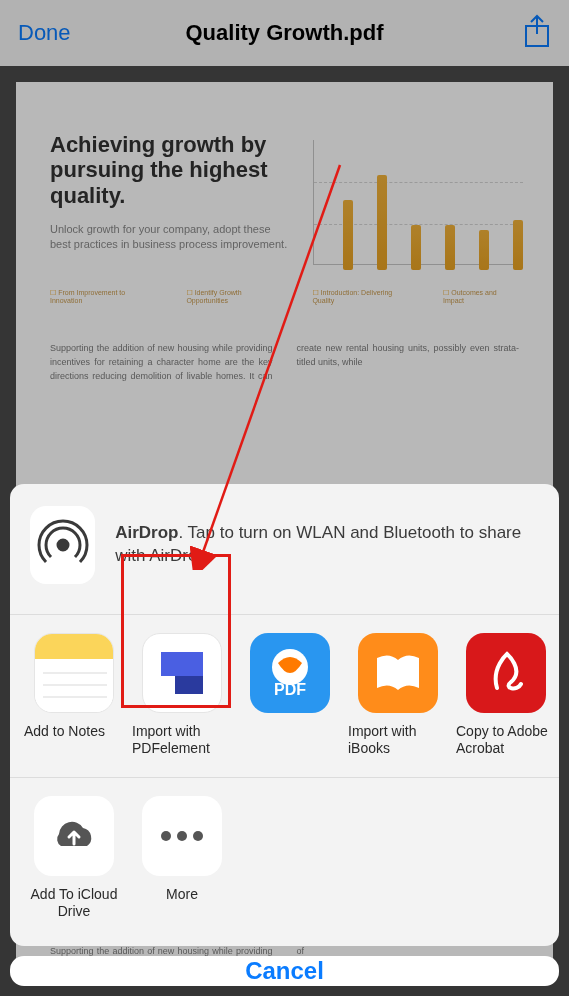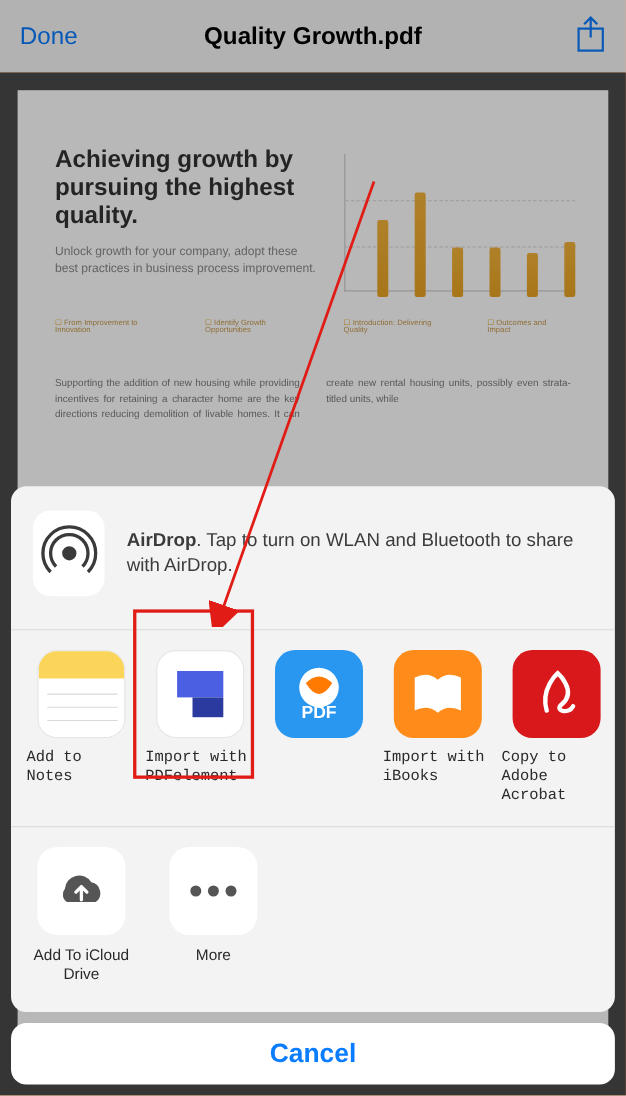--- a/index.html
+++ b/index.html
@@ -36,28 +36,28 @@
   .airdrop { display: flex; align-items: center; gap: 20px; padding: 22px 20px 30px 20px; }
   .airdrop-icon { width: 78px; height: 78px; border-radius: 16px; background: #fff; display:flex; align-items:center; justify-content:center; }
   .airdrop-text { font-size: 17px; color: #3b3b3b; line-height: 1.35; }
   .airdrop-text b { font-weight:600; }
 
   .divider { height:1px; background:#dcdcdc; }
 
   .app-row { display:flex; gap: 8px; padding: 18px 6px 20px 14px; overflow:hidden; }
   .app-item { width: 100px; flex-shrink:0; text-align:left; }
   .app-icon { width: 80px; height: 80px; border-radius: 18px; margin: 0 auto 10px; display:flex; align-items:center; justify-content:center; font-size: 34px; color:#fff; }
-  .app-label { font-size: 14px; color:#2a2a2a; line-height:1.2; min-height: 34px; font-family: Liberation Mono, monospace; }
-
-  .action-row { display:flex; gap: 20px; padding: 18px 6px 26px 14px; }
+  .app-label { font-size: 14px; color:#2a2a2a; line-height:1.2; min-height: 34px; }
+
+  .action-row { display:flex; gap: 8px; padding: 18px 6px 26px 14px; }
   .action-item { width: 100px; flex-shrink:0; text-align:center; }
   .action-icon { width: 80px; height: 80px; border-radius: 18px; margin: 0 auto 10px; background:#fff; display:flex; align-items:center; justify-content:center; color:#555; }
   .action-label { font-size:14px; color:#2a2a2a; line-height:1.2; }
 
-  .cancel { margin-top: 10px; background:#fff; border-radius:14px; text-align:center; padding: 14px 0; color:#0a7cff; font-size: 24px; font-weight:600; }
+  .cancel { margin-top: 10px; background:#fff; border-radius:14px; text-align:center; padding: 1px 0; color:#0a7cff; font-size: 24px; font-weight:600; }
 
   
   .annot-arrow { position:absolute; pointer-events:none; }
   .highlight-box { position:absolute; border: 3px solid #e11b15; pointer-events:none; }
 
   
   .ic-notes   { background: linear-gradient(#fff 45%, #fff 45%); border:1px solid #e5e5e5; overflow:hidden; }
   .ic-element { background:#fff; border:1px solid #e5e5e5; }
   .ic-foxit   { background:#2996f0; }
   .ic-ibooks  { background:#ff8c1a; }

